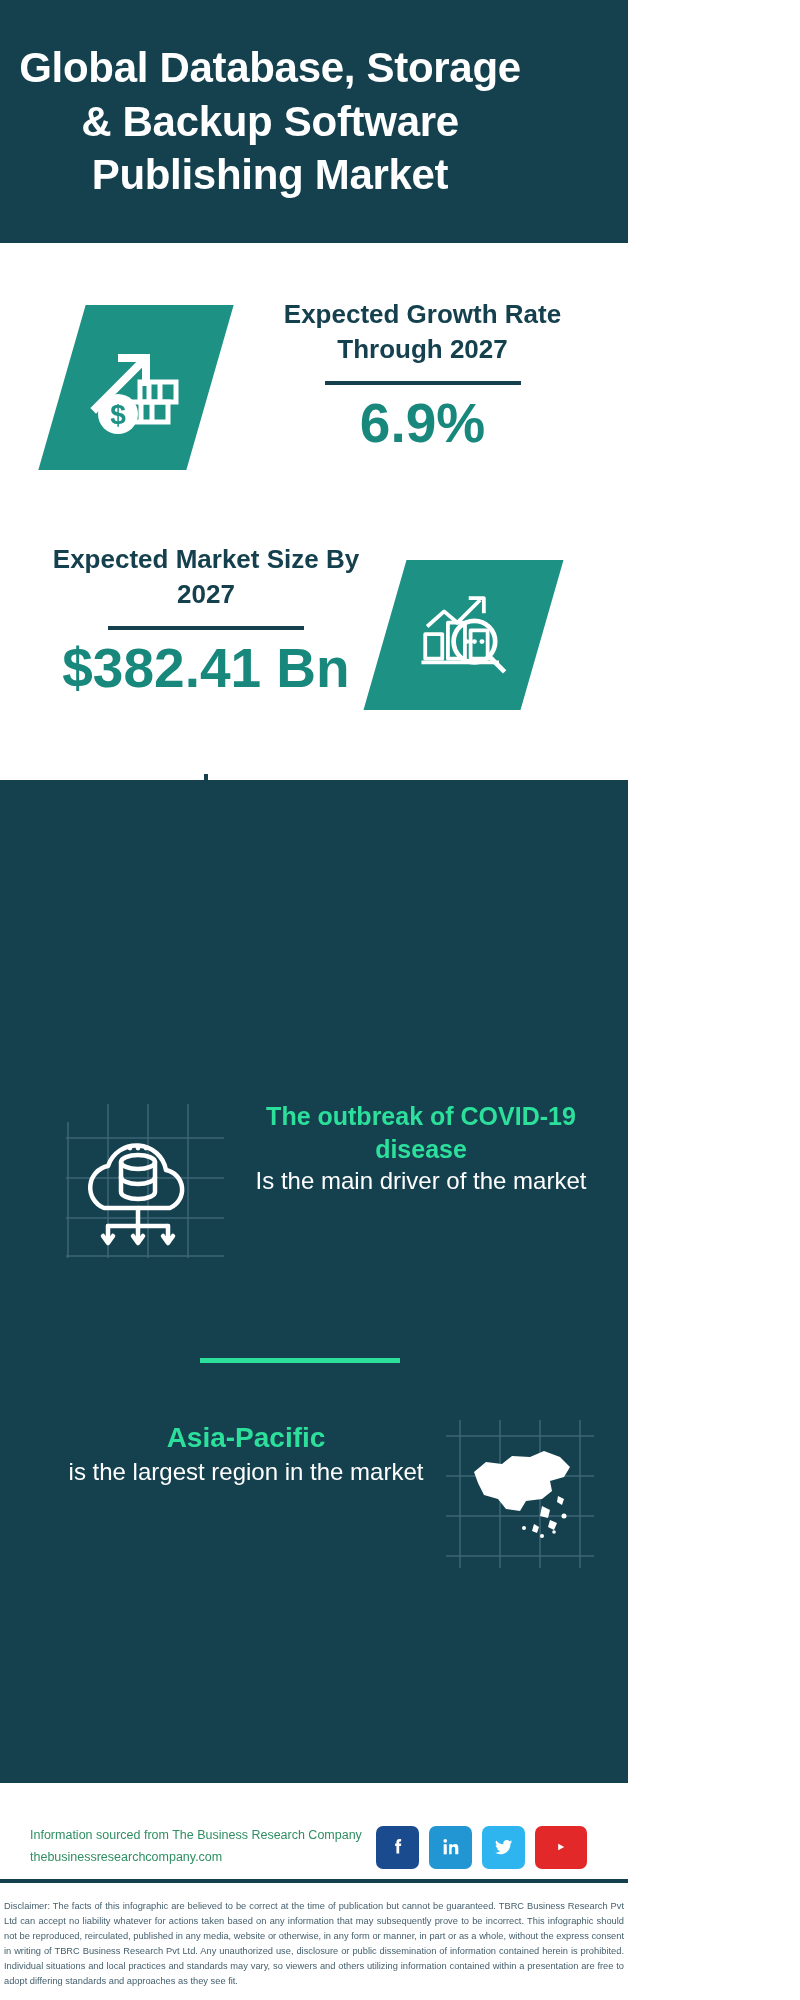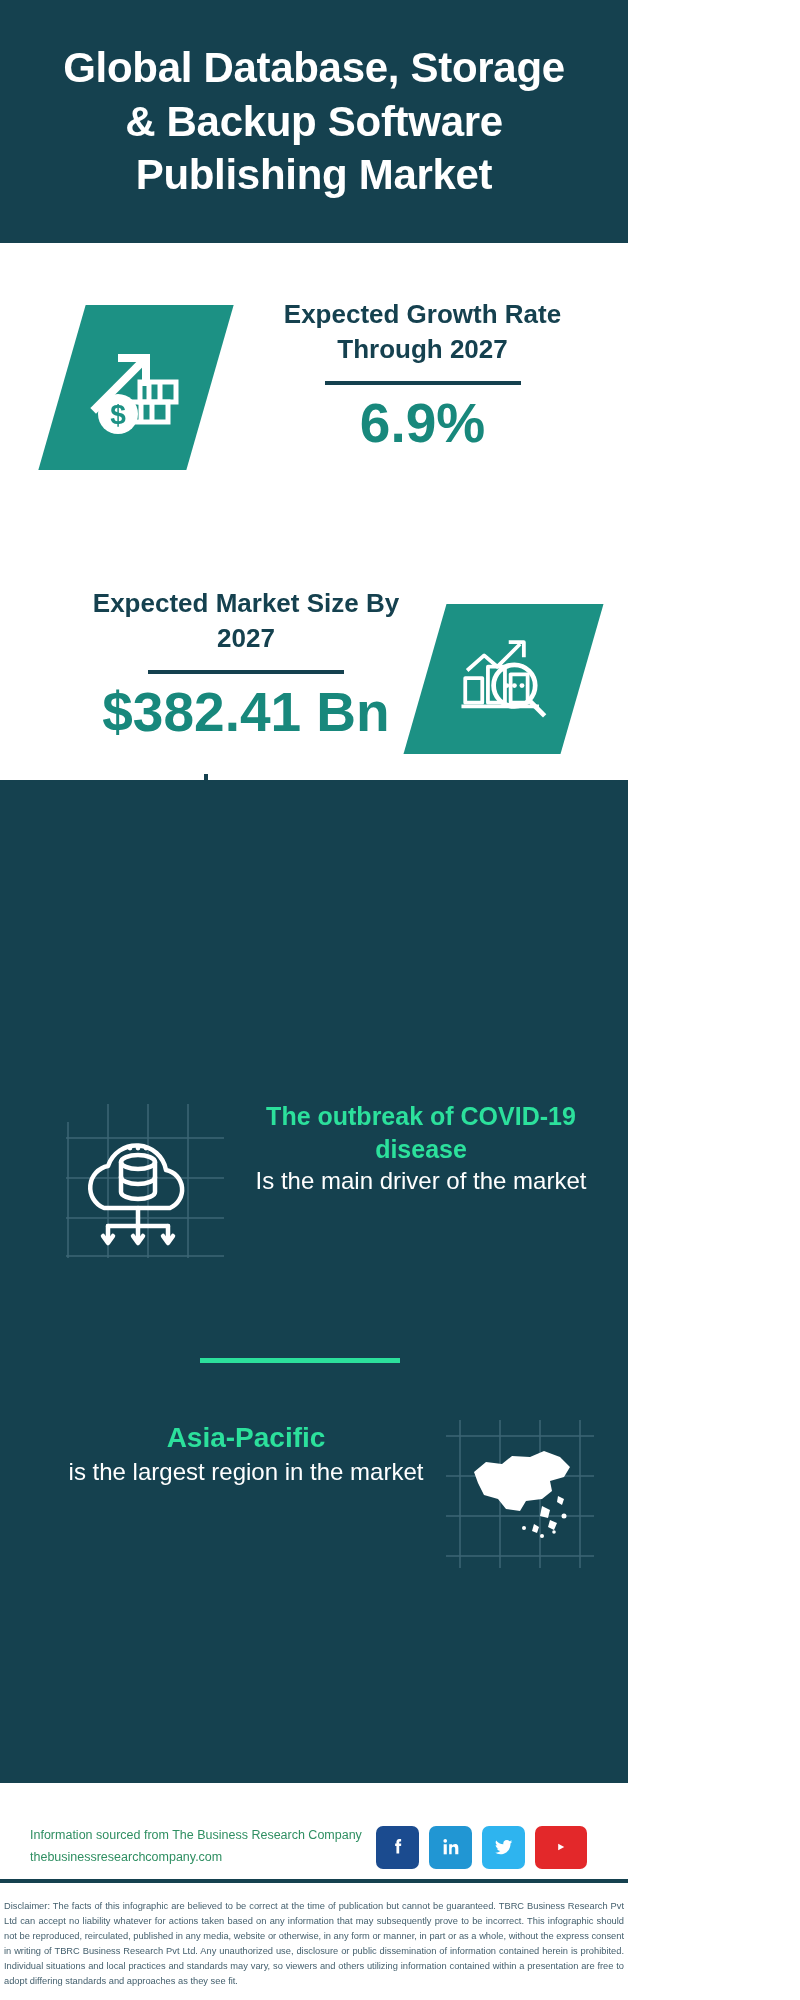--- a/index.html
+++ b/index.html
@@ -10,21 +10,21 @@
   }
   .page{
     position:relative;
     width:800px;height:2000px;
     background:#ffffff;
   }
   
   .header{
     position:absolute;left:0;top:0;width:628px;height:243px;
     background:#15414f;
-    display:flex;align-items:center;justify-content:center;
+    display:flex;align-items:center;
   }
   .header-title{
     color:#ffffff;
     font-size:42px;
     font-weight:bold;
     line-height:1.28;
     text-align:center;
     width:540px;
     letter-spacing:-0.3px;
   }
@@ -56,21 +56,21 @@
     color:#15414f;font-size:26px;font-weight:bold;line-height:1.35;
   }
   .rule-dark{
     width:196px;height:4px;background:#15414f;margin:14px auto 8px auto;
   }
   .stat-value{
     color:#18887c;font-size:55px;font-weight:bold;line-height:1.1;
   }
   
   .stat2{
-    position:absolute;left:0;top:576px;width:628px;height:225px;margin-left:40px;
+    position:absolute;left:0;top:532px;width:628px;height:225px;
   }
   .stat2-text{
     position:absolute;left:32px;top:10px;width:348px;text-align:center;
   }
   .badge2{left:385px;top:28px;width:157px;height:150px;}
   
   .dark-zone{
     position:absolute;left:0;top:780px;width:628px;height:1003px;
     background:#15414f;
   }

